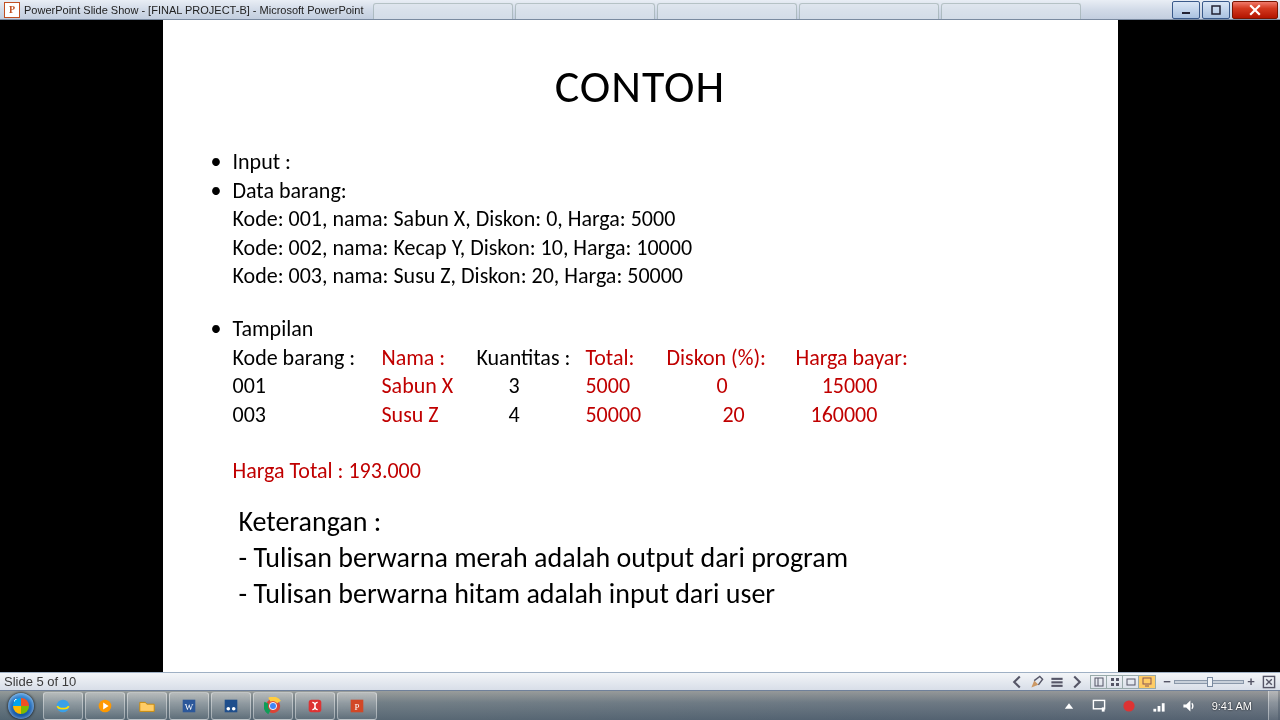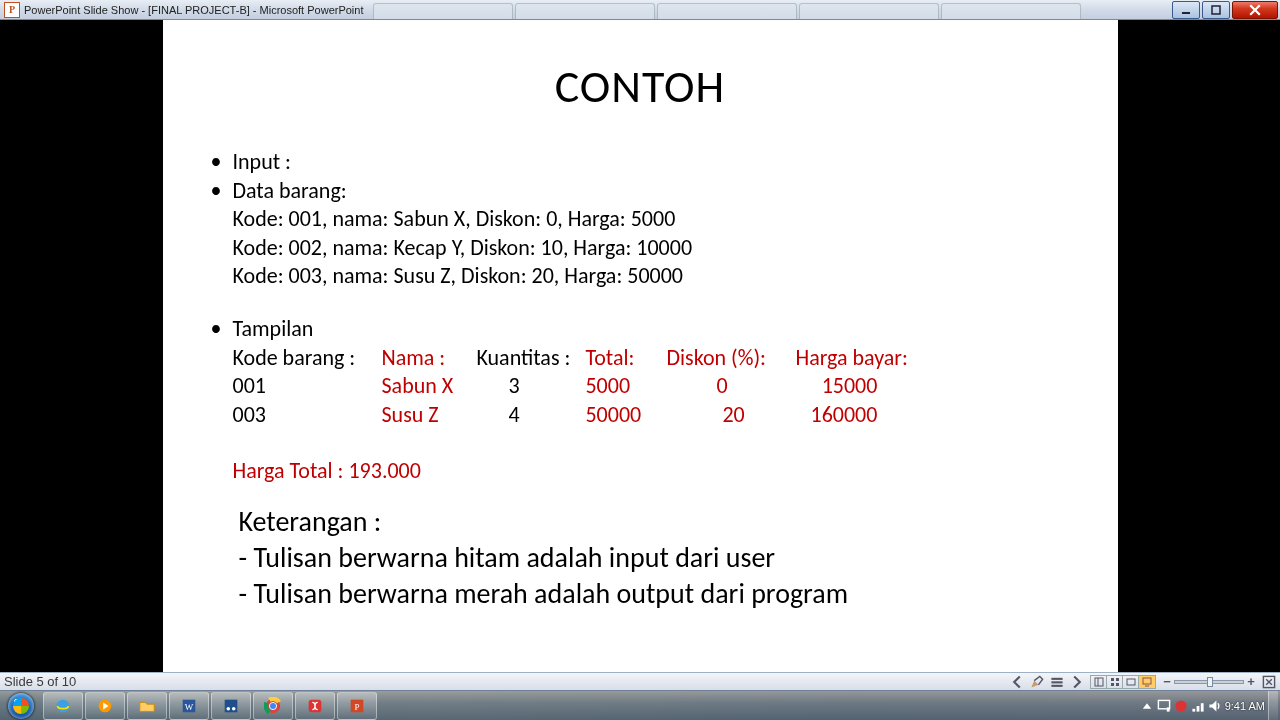--- a/index.html
+++ b/index.html
@@ -61,21 +61,21 @@
   .zsym{ width:10px;text-align:center;font-weight:bold;color:#556;}
 
   
   .taskbar { height:30px; background:linear-gradient(rgba(240,246,252,.55),rgba(168,190,214,.55) 40%,rgba(120,148,180,.55)); border-top:1px solid #6f809a; display:flex; align-items:center; position:relative;}
   .taskbar::before{content:"";position:absolute;inset:0;background:linear-gradient(90deg,#6a7a5a,#8a8a6a,#6a6a5a,#7a6a5a);opacity:.35;z-index:-1;}
   .start { width:42px;height:30px;display:flex;align-items:center;justify-content:center;}
   .orb { width:26px;height:26px;border-radius:50%;background:radial-gradient(circle at 30% 30%,#fff 0 6%,transparent 7%),linear-gradient(#3a8edb,#0a4a9a);box-shadow:0 0 4px rgba(255,255,255,.7) inset,0 0 3px #000;position:relative;}
   .orb::after{content:"";position:absolute;inset:5px;border-radius:50%;background:conic-gradient(#f25022 0 25%,#7fba00 0 50%,#ffb900 0 75%,#00a4ef 0);}
   .tbtn { width:40px;height:28px;margin:0 1px;border:1px solid rgba(255,255,255,.4);border-radius:3px;background:linear-gradient(rgba(255,255,255,.35),rgba(255,255,255,.05));display:flex;align-items:center;justify-content:center;}
   .tbtn svg{width:18px;height:18px;}
-  .tray { margin-left:auto; display:flex; align-items:center; gap:3px; padding:0 2px 0 6px; color:#fff; font-size:11px; text-shadow:0 0 2px #000;}
+  .tray { margin-left:auto; display:flex; align-items:center; gap:16px; padding:0 2px 0 6px; color:#fff; font-size:11px; text-shadow:0 0 2px #000;}
   .tray .ic{ width:14px;height:14px;display:flex;align-items:center;justify-content:center;}
   .showdesk{ width:10px;height:30px;border-left:1px solid rgba(255,255,255,.4);background:linear-gradient(rgba(255,255,255,.3),rgba(255,255,255,.05));}
 </style>
 </head>
 <body>
 
 <div class="titlebar">
   <div class="app-icon">P</div>
   <div class="title">PowerPoint Slide Show - [FINAL PROJECT-B] - Microsoft PowerPoint</div>
   <div class="tabspace">
@@ -144,22 +144,22 @@
           <span class="c-nama red">Susu Z</span>
           <span class="c-qty">4</span>
           <span class="c-harga red">50000</span>
           <span class="c-diskon red" style="padding-left:6px">20</span>
           <span class="c-bayar red">160000</span>
         </div>
       </div>
       <div class="total">Harga Total  : 193.000</div>
       <div class="ket">
         <div>Keterangan :</div>
+        <div>- Tulisan berwarna merah adalah output dari program</div>
         <div>- Tulisan berwarna hitam adalah input dari user</div>
-        <div>- Tulisan berwarna merah adalah output dari program</div>
       </div>
     </div>
   </div>
 </div>
 
 <div class="statusbar">
   <div class="left">Slide 5 of 10</div>
   <div class="mid"></div>
   <div class="right">
     <div class="sb-icon">

